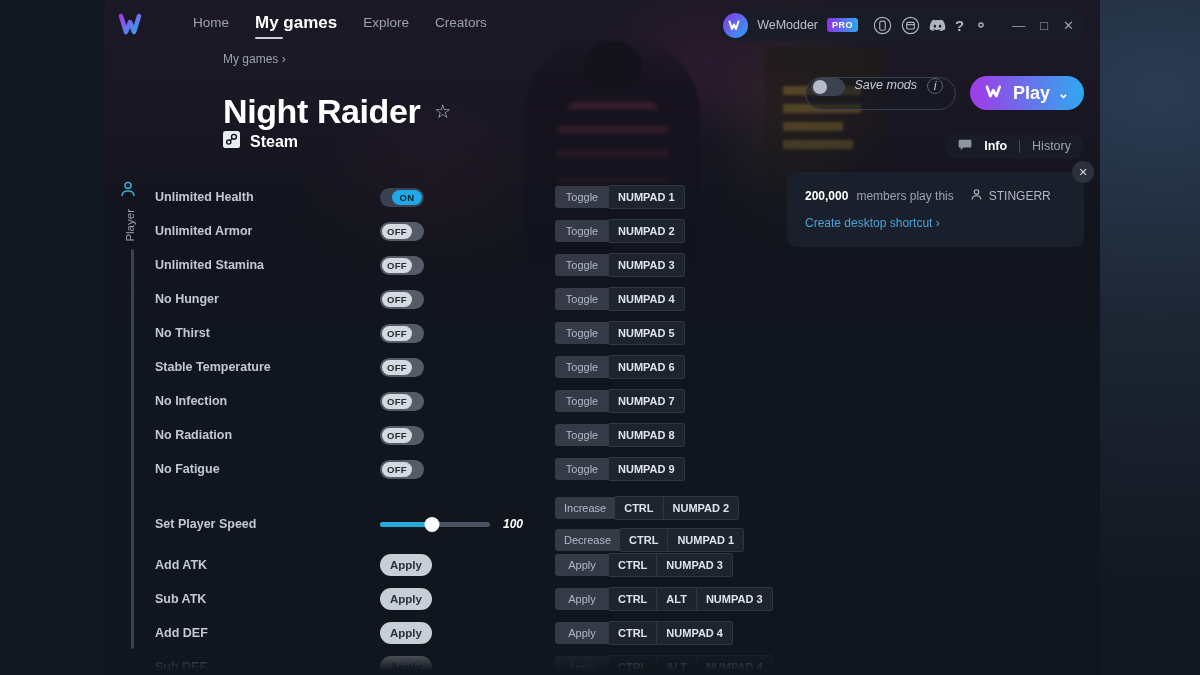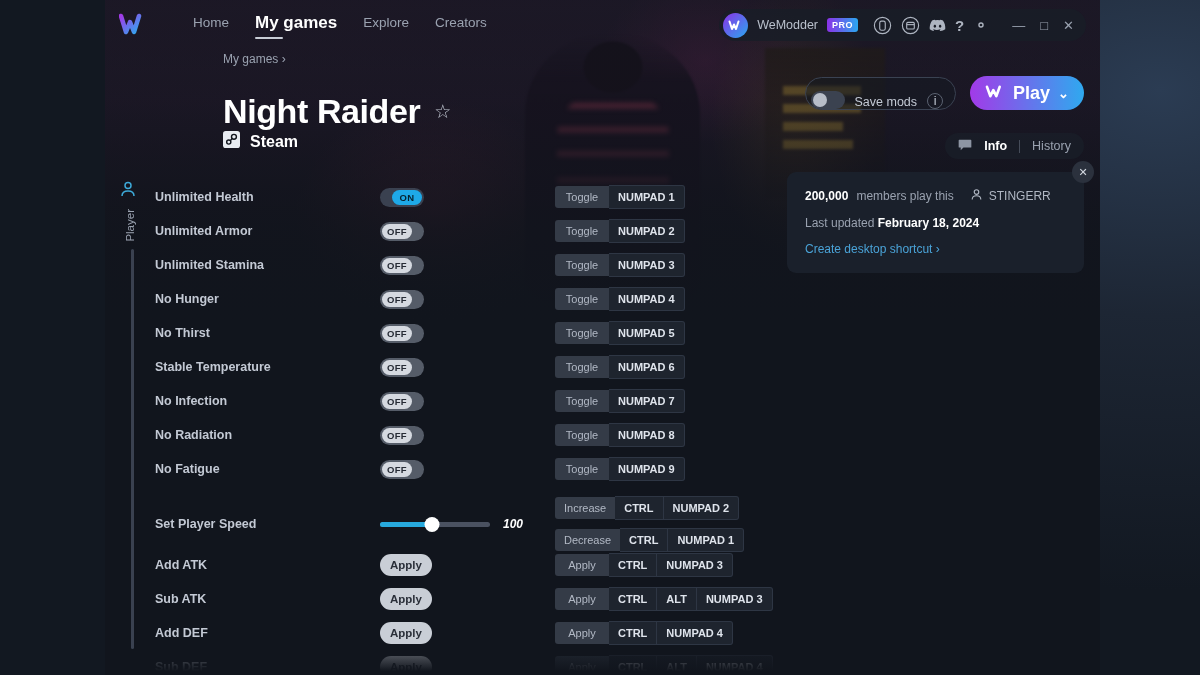--- a/index.html
+++ b/index.html
@@ -108,22 +108,22 @@
   .crumb{ position:absolute; left:118px; top:52px; font-size:12px; color:#9aa2b0; z-index:15; }
   .title{ position:absolute; left:118px; top:72px; z-index:15; display:flex; align-items:center; gap:14px;margin-top:20px; }
   .title h1{ font-size:34px; font-weight:bold; letter-spacing:-.4px; }
   .star{ font-size:19px; color:#c3c9d4; cursor:pointer; }
 
   .platform{ position:absolute; left:118px; top:131px; z-index:15; display:flex; align-items:center; gap:10px; }
   .platform b{ font-size:16px; }
 
   .hdr-right{ position:absolute; right:16px; top:76px; z-index:16; display:flex; align-items:center; gap:14px; }
   .savemods{
-    display:flex; align-items:flex-end; gap:10px; height:33px; padding:0 12px 0 5px;
-    border:1px solid #3a4252; border-radius:18px; background:rgba(20,25,34,.5);
+    display:flex; align-items:flex-start; gap:10px; height:33px; padding:0 12px 0 5px;
+    border:1px solid #3a4252; border-radius:18px; background:rgba(20,25,34,.5);font-style:italic;
   }
   .sw-small{
     width:34px; height:18px; border-radius:10px; background:#3b4250;
     position:relative; flex:0 0 auto;
   }
   .sw-small::after{
     content:""; position:absolute; left:2px; top:2px; width:14px; height:14px;
     border-radius:50%; background:#b7bdc8;
   }
   .savemods span{ font-size:12.5px; color:#c3c9d4; }
@@ -361,24 +361,20 @@
       <span class="author">
         <span>
           <svg width="13" height="13" viewBox="0 0 16 16" fill="none" stroke="#b0b7c3" stroke-width="1.4">
             <circle cx="8" cy="5" r="2.8"></circle>
               <path d="M2.7 14.2c0-3 2.4-4.6 5.3-4.6s5.3 1.6 5.3 4.6"></path>
           </svg>
         </span>
         <span>STINGERR</span>
       </span>
     </div>
-    <div class="r2">
-      <span>Last updated</span>
-      <b>February 18, 2024</b>
-    </div>
     <div class="link">
       <span>Create desktop shortcut</span>
       <span>›</span>
     </div>
   </div>
 
   <div class="rail">
     <span class="picon">
       <svg width="18" height="18" viewBox="0 0 18 18" fill="none" stroke="#3da9d8" stroke-width="1.5">
         <circle cx="9" cy="5.4" r="3"></circle>

